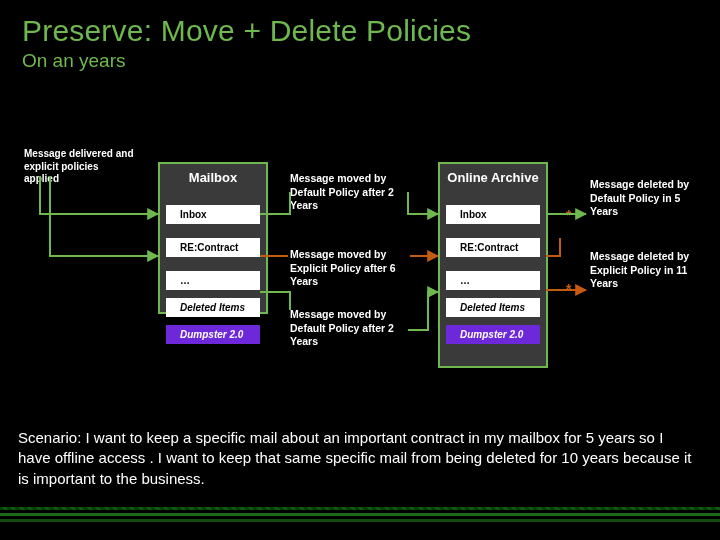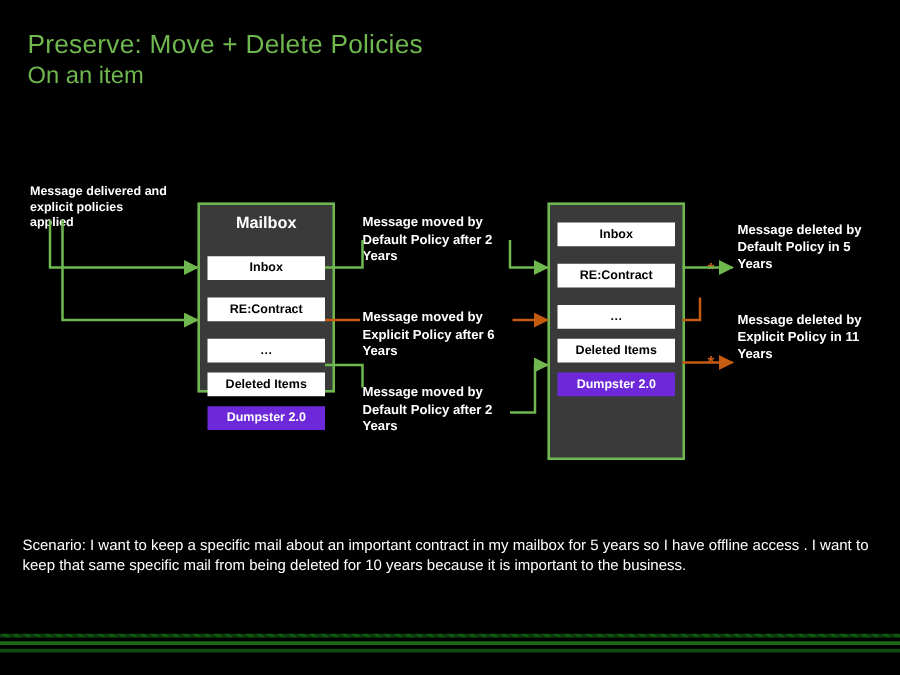--- a/index.html
+++ b/index.html
@@ -7,23 +7,23 @@
     width: 720px;
     height: 540px;
     background: #000;
     font-family: "Segoe UI", Arial, sans-serif;
     color: #fff;
     position: relative;
     overflow: hidden;
   }
   .title {
     color: #6fb84f;
-    font-size: 21px;
+    font-size: 30px;
     font-weight: 400;
-    padding: 24px 0 0 22px;
+    padding: 14px 0 0 22px;
     letter-spacing: 0.2px;
   }
   .subtitle {
     color: #6fb84f;
     font-size: 19px;
     font-weight: 400;
     padding: 2px 0 0 22px;
   }
   .delivered {
     position: absolute;
@@ -49,31 +49,30 @@
     font-size: 13px;
     font-weight: 700;
     color: #fff;
     padding: 6px 0 6px 0;
   }
   .cell {
     background: #fff;
     color: #000;
     font-size: 10px;
     font-weight: 700;
-    text-align: center;
     padding: 4px 14px;
     width: 94px;
     margin: 0 auto;
   }
   .cell-gray {
     background: #6d28d9;
     color: #fff;
   }
   .gap-lg { margin-top: 14px; }
-  .gap-sm { margin-top: 8px; }
+  .gap-sm { margin-top: 8px; font-style: italic; }
   .caption {
     position: absolute;
     width: 120px;
     font-size: 10.5px;
     font-weight: 700;
     color: #fff;
     line-height: 1.3;
   }
   .right-note {
     position: absolute;
@@ -88,21 +87,21 @@
     position: absolute;
     color: #c55a11;
     font-size: 14px;
     font-weight: 700;
   }
   .scenario {
     position: absolute;
     top: 428px;
     left: 18px;
     width: 680px;
-    font-size: 12px;
+    font-size: 15px;
     font-weight: 400;
     color: #fff;
     line-height: 1.35;
   }
   .bottom-stripe {
     position: absolute;
     left: 0; right: 0;
     height: 3px;
   }
   
@@ -110,34 +109,35 @@
     position: absolute;
     top: 0; left: 0;
     width: 720px; height: 540px;
     pointer-events: none;
   }
 </style>
 </head>
 <body>
 
 <div class="title">Preserve: Move + Delete Policies</div>
-<div class="subtitle">On an item</div>
+<div class="subtitle">On an years</div>
 
 <div class="delivered">Message delivered and explicit policies applied</div>
 
 <div class="column col-mailbox">
   <div class="col-header">Mailbox</div>
   <div class="cell gap-lg">Inbox</div>
   <div class="cell gap-lg">RE:Contract</div>
   <div class="cell gap-lg">…</div>
   <div class="cell gap-sm">Deleted Items</div>
   <div class="cell cell-gray gap-sm">Dumpster 2.0</div>
 </div>
 
 <div class="column col-archive">
+  <div class="col-header">Online Archive</div>
   <div class="cell gap-lg">Inbox</div>
   <div class="cell gap-lg">RE:Contract</div>
   <div class="cell gap-lg">…</div>
   <div class="cell gap-sm">Deleted Items</div>
   <div class="cell cell-gray gap-sm">Dumpster 2.0</div>
 </div>
 
 <div class="caption" style="top:172px; left:290px;">Message moved by Default Policy after 2 Years</div>
 <div class="caption" style="top:248px; left:290px;">Message moved by Explicit Policy after 6 Years</div>
 <div class="caption" style="top:308px; left:290px;">Message moved by Default Policy after 2 Years</div>

